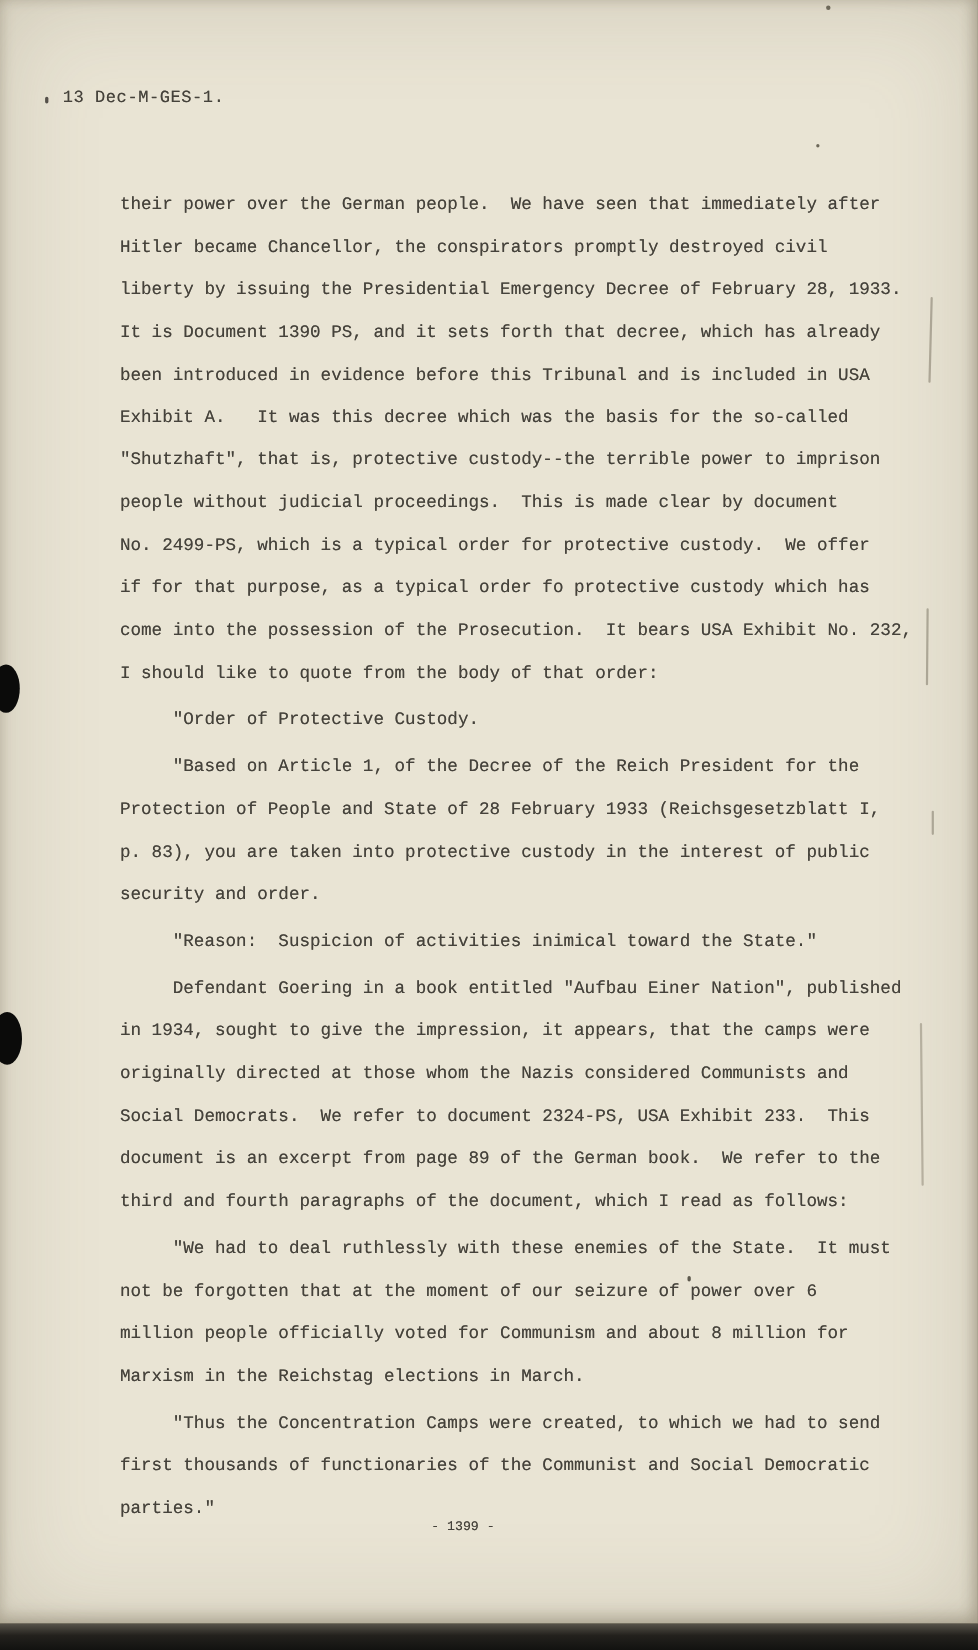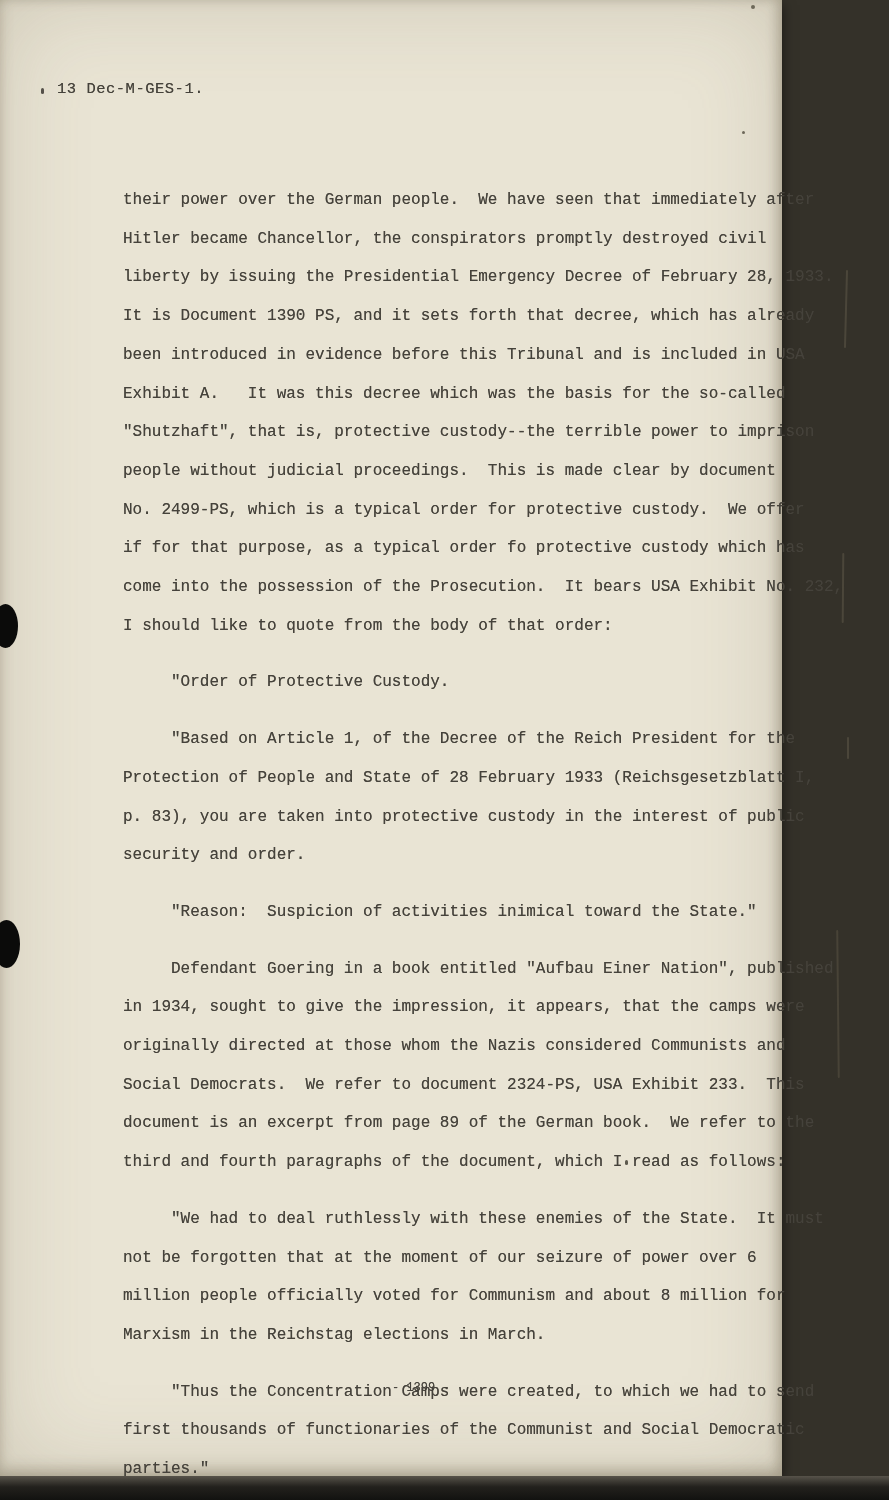--- a/index.html
+++ b/index.html
@@ -8,21 +8,21 @@
     width: 889px;
     height: 1500px;
     position: relative;
     overflow: hidden;
     background: #343129;
     font-family: "Liberation Mono", "DejaVu Sans Mono", monospace;
   }
   .paper {
     position: absolute;
     top: 0; left: 0;
-    width: 782px;
+    width: 889px;
     height: 1476px;
     background: var(--paper, #e9e4d4);
     box-shadow:
       inset 0 0 90px rgba(115,105,82,0.22),
       inset -5px 0 12px rgba(115,105,82,0.28),
       inset 0 -8px 14px rgba(115,105,82,0.30),
       0 5px 12px rgba(0,0,0,0.55);
   }
   .page-header {
     position: absolute;
@@ -38,21 +38,21 @@
     position: absolute;
     left: 105px;
     top: 163px;
     width: 760px;
     font-size: 16px;
     line-height: 38.7px;
     color: var(--ink, #45423b);
     white-space: pre;
     text-shadow: 0 0 0.6px rgba(64,60,50,0.65);
   }
-  .paragraph { margin: 18px; }
+  .paragraph { margin: 4px; }
   .page-number {
     position: absolute;
     left: 392px;
     top: 1381px;
     font-size: 12px;
     color: var(--ink, #45423b);
     white-space: pre;
     text-shadow: 0 0 0.6px rgba(64,60,50,0.65);
   }
   .hole {

